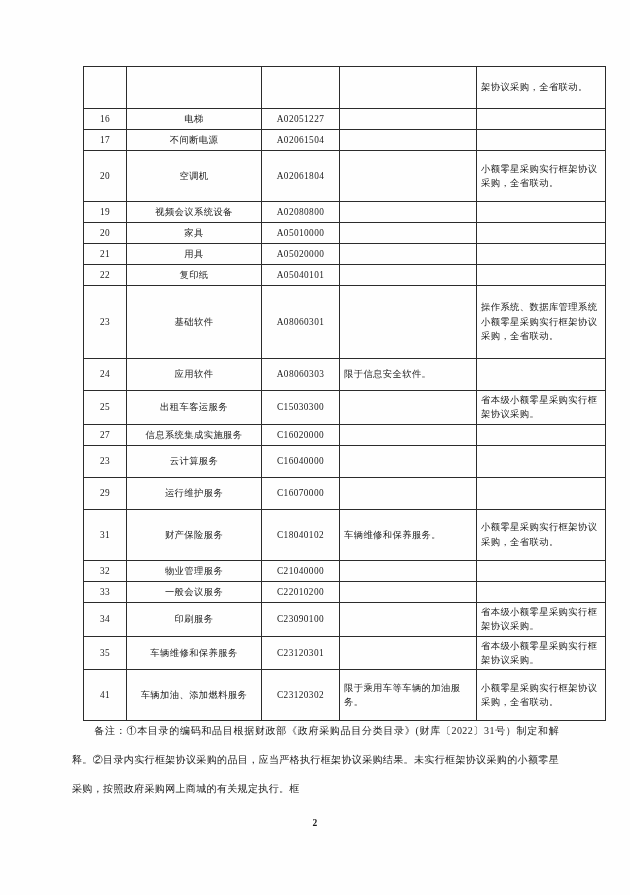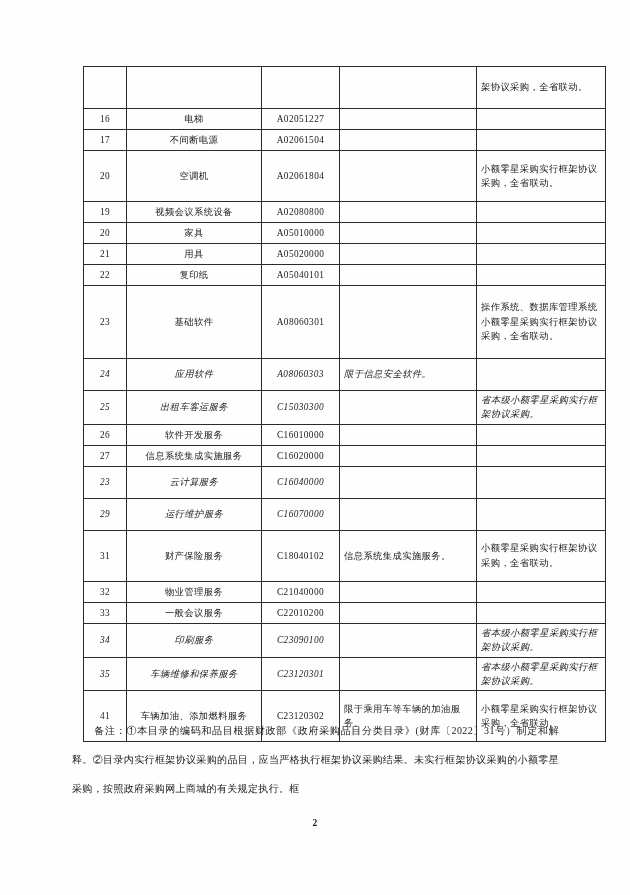--- a/index.html
+++ b/index.html
@@ -42,21 +42,21 @@
   .col-idx   { width: 34px;  text-align: center; margin-top: 44px; }
   .col-name  { width: 126px; text-align: center; padding-left: 7px; }
   .col-code  { width: 69px;  text-align: center;
                font-family: "Liberation Serif", "DejaVu Serif", serif;
                letter-spacing: 0px; }
   .col-note  { width: 128px; text-align: left; padding-left: 6px; margin-left: 36px; }
   .col-policy{ width: 120px; text-align: left; padding-left: 6px; }
 
   .r-tall td { height: 46px; }
   .r-short td { height: 16px; }
-  .r-mid td { height: 27px; font-style: italic; }
+  .r-mid td { height: 27px; }
   .r-xtall td { height: 68px; }
   .r-first td { height: 37px; }
 
   
   .notes {
     position: absolute;
     left: 72px;
     top: 716px;
     width: 487px;
     font-size: 10px;
@@ -155,27 +155,20 @@
           <td class="col-policy"></td>
         </tr>
         <tr class="r-mid">
           <td class="col-idx">25</td>
           <td class="col-name">出租车客运服务</td>
           <td class="col-code">C15030300</td>
           <td class="col-note"></td>
           <td class="col-policy">省本级小额零星采购实行框架协议采购。</td>
         </tr>
         <tr class="r-short">
-          <td class="col-idx">26</td>
-          <td class="col-name">软件开发服务</td>
-          <td class="col-code">C16010000</td>
-          <td class="col-note"></td>
-          <td class="col-policy"></td>
-        </tr>
-        <tr class="r-short">
           <td class="col-idx">27</td>
           <td class="col-name">信息系统集成实施服务</td>
           <td class="col-code">C16020000</td>
           <td class="col-note"></td>
           <td class="col-policy"></td>
         </tr>
         <tr class="r-mid">
           <td class="col-idx">23</td>
           <td class="col-name">云计算服务</td>
           <td class="col-code">C16040000</td>
@@ -186,21 +179,21 @@
           <td class="col-idx">29</td>
           <td class="col-name">运行维护服务</td>
           <td class="col-code">C16070000</td>
           <td class="col-note"></td>
           <td class="col-policy"></td>
         </tr>
         <tr class="r-tall">
           <td class="col-idx">31</td>
           <td class="col-name">财产保险服务</td>
           <td class="col-code">C18040102</td>
-          <td class="col-note">信息系统集成实施服务。</td>
+          <td class="col-note">车辆维修和保养服务。</td>
           <td class="col-policy">小额零星采购实行框架协议采购，全省联动。</td>
         </tr>
         <tr class="r-short">
           <td class="col-idx">32</td>
           <td class="col-name">物业管理服务</td>
           <td class="col-code">C21040000</td>
           <td class="col-note"></td>
           <td class="col-policy"></td>
         </tr>
         <tr class="r-short">

